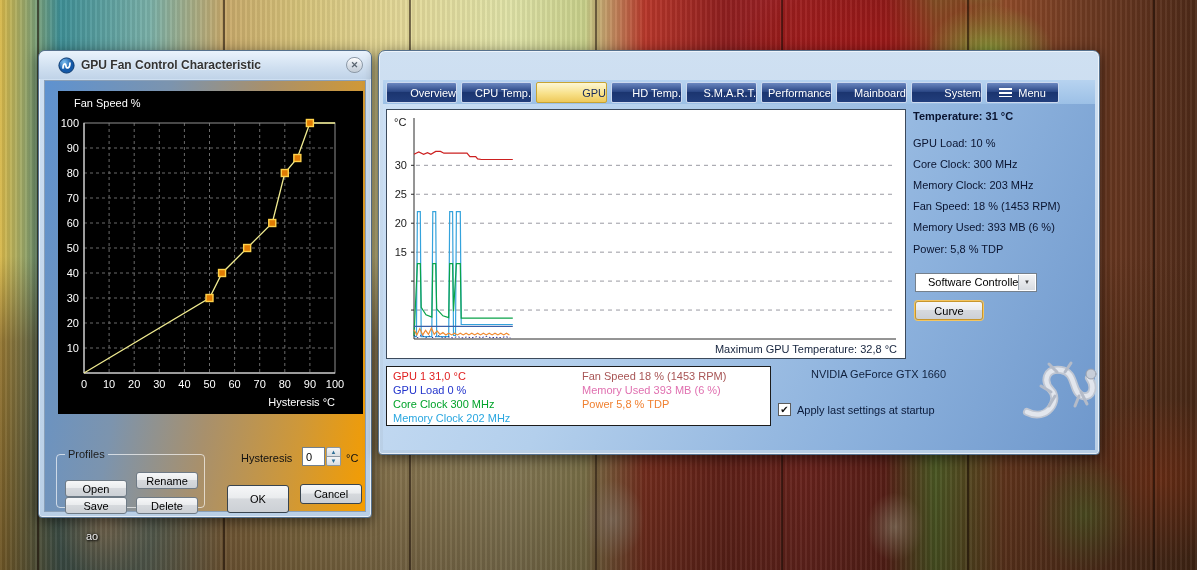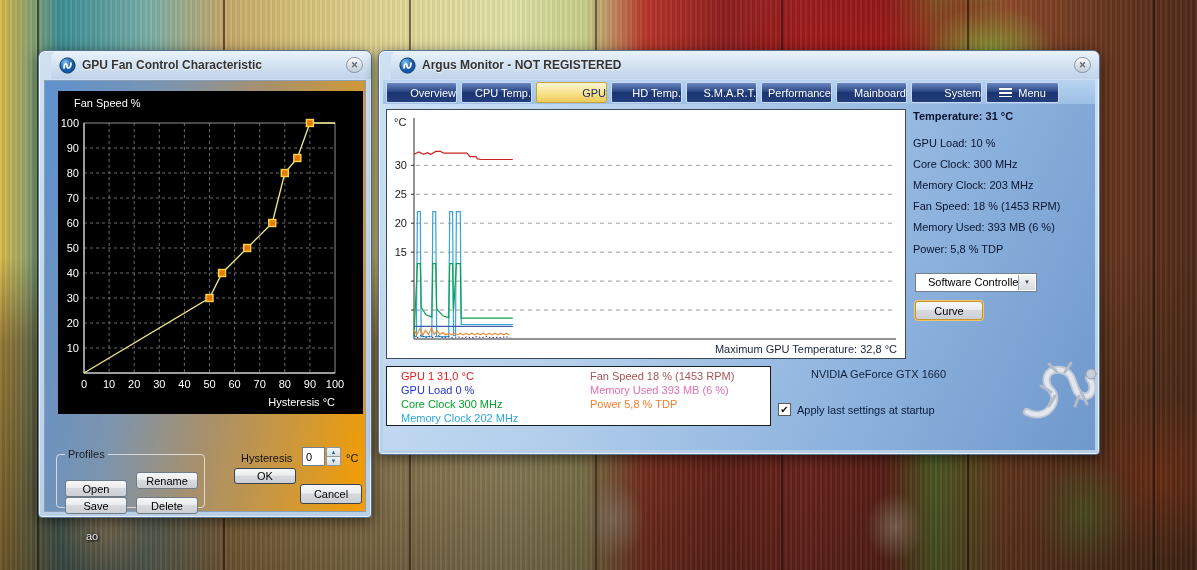--- a/index.html
+++ b/index.html
@@ -19,22 +19,22 @@
       radial-gradient(ellipse 70px 90px at 735px 120px, rgba(238,218,228,.95), rgba(0,0,0,0) 70%),
       radial-gradient(ellipse 190px 150px at 880px 70px, rgba(165,25,25,.95), rgba(150,25,20,.55) 62%, rgba(0,0,0,0) 78%),
       linear-gradient(90deg,#d8b84a 0px,#3e8f96 60px,#7ab0a8 150px,#c8a96a 225px,#d6c37a 300px,#e3d898 400px,#e0e3a8 510px,#c8d08a 585px,#b8372a 645px,#8f1f1f 725px,#a3242a 805px,#7e1a1c 885px,#5f9c3a 935px,#8f4a28 1005px,#6e3a22 1085px,#4e2a18 1197px);
     background-position:37px 0,0 0,0 0,0 0,0 0,0 0,0 0,0 0,0 0,0 0,0 0,0 0;}
   svg{display:block;font-family:"Liberation Sans",sans-serif;}
 
   
   .window{position:absolute;background:linear-gradient(#cfe0f2,#b9cfe6);
     border:1px solid #56718d;border-radius:7px 7px 4px 4px;
     box-shadow:0 3px 14px rgba(0,0,0,.55), inset 0 0 0 1px rgba(255,255,255,.65);}
-  .titlebar{position:absolute;left:12px;right:0;top:0;height:28px;display:flex;align-items:center;
-    padding:0 8px;border-radius:7px 7px 0 0;
+  .titlebar{position:absolute;left:0;right:0;top:0;height:28px;display:flex;align-items:center;
+    padding:0 19px;border-radius:7px 7px 0 0;
     background:linear-gradient(#eaf3fc,#cfdff0 60%,#c0d3e8);}
   .title{font-size:12px;font-weight:bold;color:#333;margin-left:6px;
     text-shadow:0 1px 0 rgba(255,255,255,.8);white-space:nowrap;}
   .appicon{width:17px;height:17px;flex:0 0 auto;}
   .closebtn{position:absolute;right:8px;top:6px;width:17px;height:16px;border-radius:8px;
     background:linear-gradient(#ffffff,#d7dee7 55%,#c3ccd6);border:1px solid #8d9aa8;
     color:#5a6570;text-align:center;line-height:14px;font-size:9px;font-weight:bold;cursor:default;}
   .closebtn::after{content:"✕";}
 
   
@@ -85,21 +85,21 @@
   .info .row.bold{font-weight:bold;}
   .dd{position:absolute;left:532px;top:169px;width:122px;height:19px;background:#fff;border:1px solid #75808c;}
   .dd-value{position:absolute;left:12px;top:2px;white-space:nowrap;}
   .dd-btn{position:absolute;right:1px;top:1px;bottom:1px;width:17px;
     background:linear-gradient(#f3f4f6,#d7dbe0);border-left:1px solid #9aa4ae;
     text-align:center;font-size:6px;line-height:15px;color:#444;}
   .dd-btn::after{content:"▼";}
   .btn-curve{left:532px;top:197px;width:68px;height:19px;border-color:#c8962c;
     box-shadow:0 0 0 1px #f3c560;}
   .legendbox{position:absolute;left:3px;top:262px;width:385px;height:60px;background:#fff;border:1px solid #1c1c1c;}
-  .legendbox .lg{position:absolute;white-space:nowrap;margin-left:8px;}
+  .legendbox .lg{position:absolute;white-space:nowrap;}
   .gpuname{position:absolute;left:393px;top:264px;color:#10203c;white-space:nowrap;padding-left:35px;}
   .startup{position:absolute;left:395px;top:299px;display:flex;align-items:center;gap:6px;color:#0a1a3a;}
   .cb{width:13px;height:13px;background:#fff;border:1px solid #5c5c5c;line-height:12px;text-align:center;font-size:10px;color:#111;}
   .cb::after{content:"✔";}
   .gecko{position:absolute;left:638px;top:256px;width:76px;height:66px;opacity:.95;}
   .statusbar{position:absolute;left:0;right:0;bottom:0;height:21px;color:#fff;
     background:linear-gradient(#2e4f90,#1d3a70);border-top:1px solid #5572a8;}
   .statusbar span{position:absolute;top:4px;white-space:nowrap;}
   .statusbar .sep{top:3px;height:14px;border-left:1px solid #8fa3c8;}
   .smart-ok{color:#52d07a;}
@@ -191,34 +191,26 @@
         <button class="btn" style="left:8px;top:37px;width:62px;height:17px;">Save</button>
         <button class="btn" style="left:79px;top:37px;width:62px;height:17px;">Delete</button>
       </fieldset>
       <span class="hys-label">Hysteresis</span>
       <input class="hys-input" value="0" style="">
       <span class="spinners">
         <span class="spin spin-up"></span>
         <span class="spin spin-down"></span>
       </span>
       <span class="hys-unit">°C</span>
-      <button class="btn btn-ok" style="left:182px;top:387px;width:62px;height:16px;margin-left:7px;">OK</button>
+      <button class="btn btn-ok" style="left:182px;top:404px;width:62px;height:28px;">OK</button>
       <button class="btn btn-cancel" style="left:255px;top:403px;width:62px;height:20px;">Cancel</button>
     </div>
   </div>
 
   <div class="window win-argus">
-    <div class="titlebar">
-      <svg class="appicon" viewBox="0 0 17 17">
-        <circle cx="8.5" cy="8.5" r="7.6" fill="url(#lg1)" stroke="#0c3a70"></circle>
-        <path d="M5,11 C5,6 8,6 8,9 C8,12 12,12 12,6" fill="none" stroke="#fff" stroke-width="1.7" stroke-linecap="round"></path>
-      </svg>
-      <span class="title">Argus Monitor - NOT REGISTERED</span>
-      <span class="closebtn"></span>
-    </div>
 
     <div class="tabstrip">
       <div class="tab">Overview</div>
       <div class="tab">CPU Temp.</div>
       <div class="tab active">GPU</div>
       <div class="tab">HD Temp.</div>
       <div class="tab">S.M.A.R.T.</div>
       <div class="tab">Performance</div>
       <div class="tab">Mainboard</div>
       <div class="tab">System</div>

